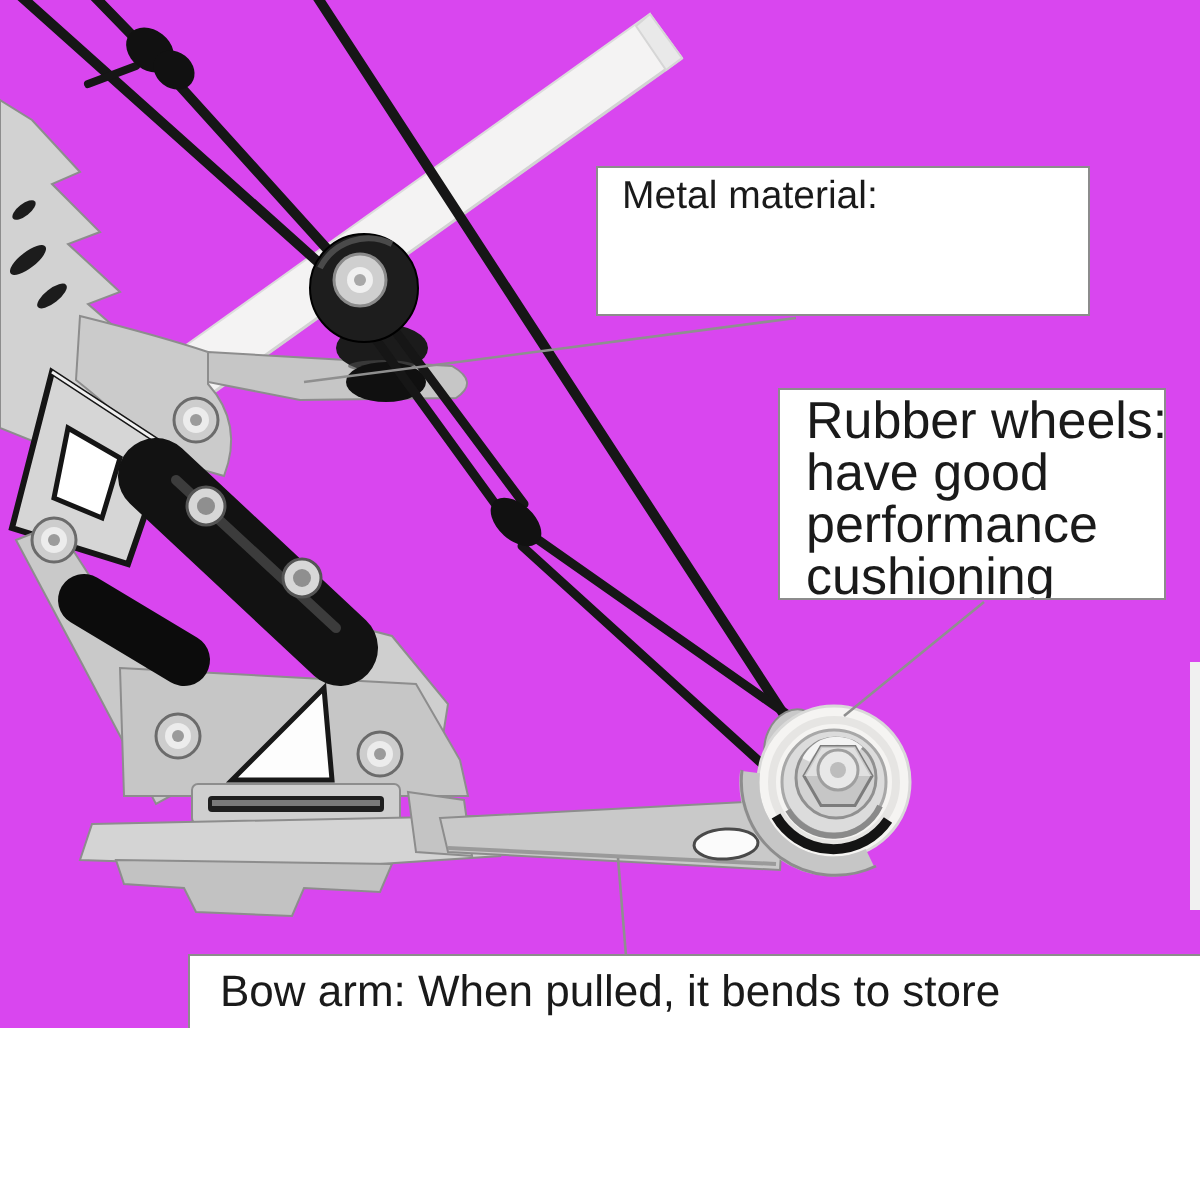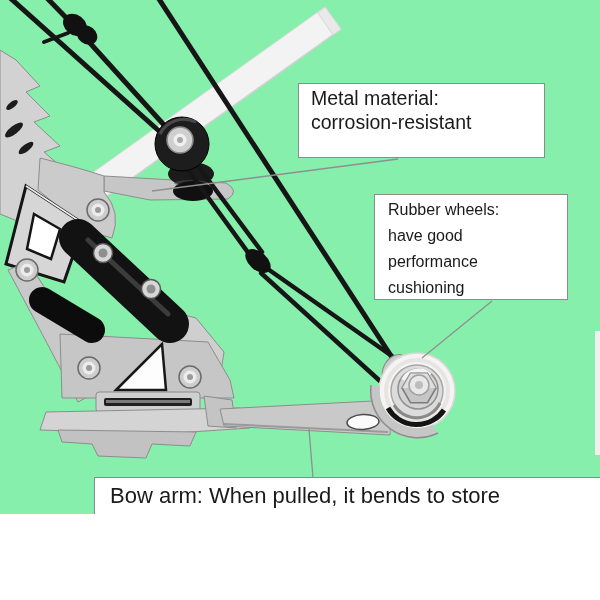--- a/index.html
+++ b/index.html
@@ -1,29 +1,29 @@
 <!DOCTYPE html>
 <html><head>
 <meta charset="utf-8">
 <style>
   html,body{margin:0;padding:0;background:#fff;}
   .stage{
-    position:relative;width:600px;height:514px;background:#86efac;overflow:hidden;
+    position:relative;width:600px;height:514px;background:#d946ef;overflow:hidden;
     font-family:"Liberation Sans", sans-serif;color:#1a1a1a;
   }
   .stage svg{position:absolute;left:0;top:0;}
   .callout{
     position:absolute;box-sizing:border-box;background:#ffffff;
     border:1px solid #8c8c8c;color:#1a1a1a;overflow:hidden;
   }
   .callout span{display:block;white-space:nowrap;}
   .callout-metal{left:298px;top:83px;width:247px;height:75px;
     font-size:19.5px;line-height:24px;padding:2px 10px 2px 12px;}
-  .callout-wheels{left:374px;top:194px;width:194px;height:106px;
-    font-size:16px;line-height:26px;padding:2px 8px 2px 13px;}
+  .callout-wheels{left:389px;top:194px;width:194px;height:106px;
+    font-size:26px;line-height:26px;padding:2px 8px 2px 13px;}
   .callout-bowarm{left:53px;top:477px;width:509px;height:92px;
     font-size:22px;line-height:26.5px;padding:5px 10px 7px 15px;margin-left:41px;}
 </style>
 </head>
 <body>
 
 <div class="stage">
 
   <svg width="600" height="600" viewBox="0 0 600 600">
 
@@ -162,21 +162,20 @@
 
     <g stroke="#8f8f8f" stroke-width="1.3">
       <line x1="398" y1="159" x2="152" y2="191"></line>
       <line x1="492" y1="301" x2="422" y2="358"></line>
       <line x1="309" y1="429" x2="313" y2="478"></line>
     </g>
   </svg>
 
   <div class="callout callout-metal">
     <span>Metal material:</span>
-    <span>corrosion-resistant</span>
   </div>
 
   <div class="callout callout-wheels">
     <span>Rubber wheels:</span>
     <span>have good</span>
     <span>performance</span>
     <span>cushioning</span>
   </div>
 
   <div class="callout callout-bowarm">

